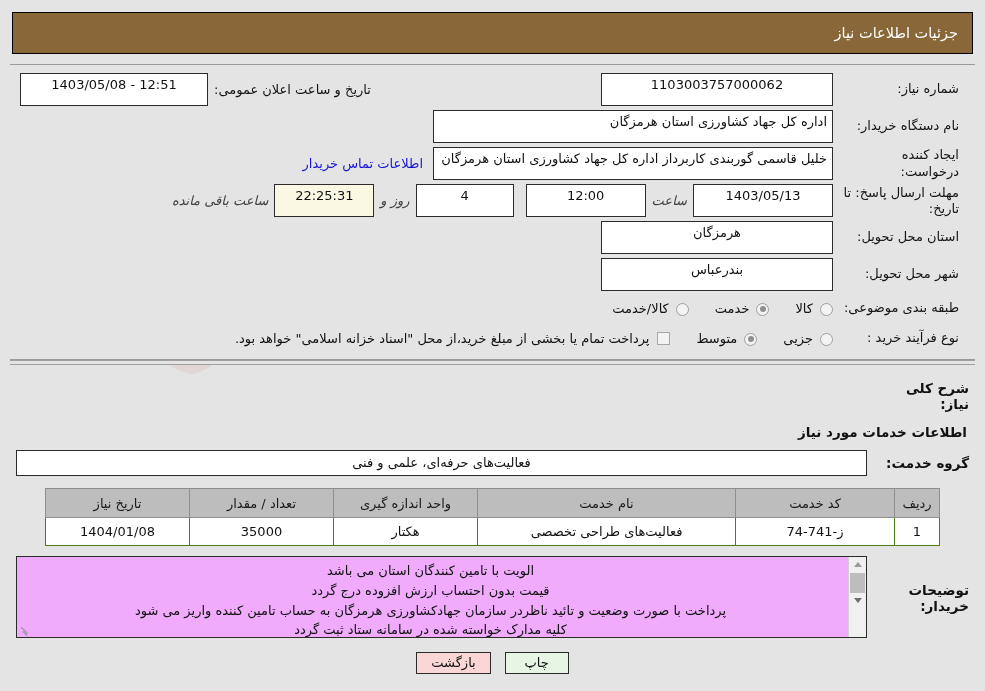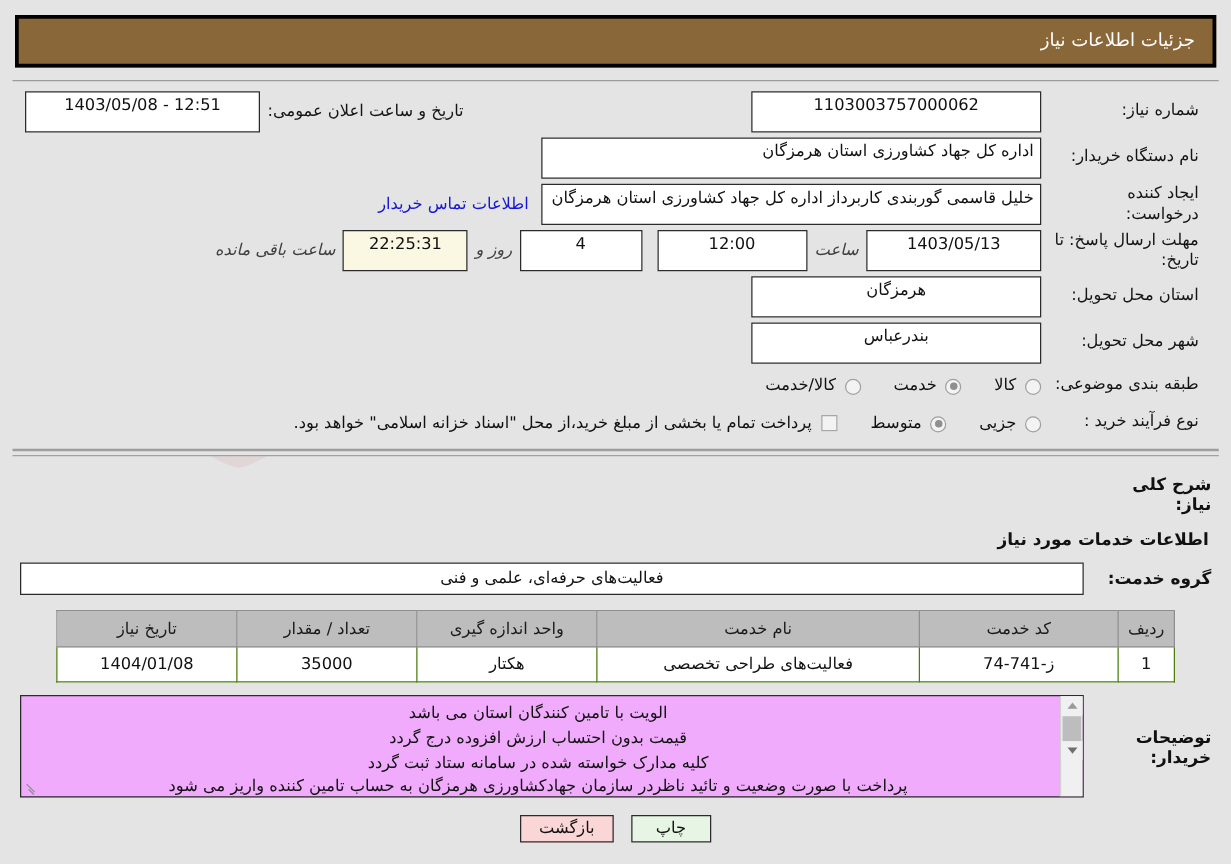--- a/index.html
+++ b/index.html
@@ -45,21 +45,21 @@
     direction: ltr;
   }
 
   .layer { position: relative; z-index: 2; }
 
   
   .titlebar {
     margin: 12px 12px 0 12px;
     height: 42px;
     background: #8a6738;
-    border: 3px solid #000000;
+    border: 1px solid #000000;
     display: flex;
     align-items: center;
     justify-content: flex-start;
     padding: 0 14px;
     box-sizing: border-box;
   }
   .titlebar .t {
     color: #ffffff;
     font-size: 14.5px;
   }
@@ -510,22 +510,22 @@
           </div>
         <div class="sb-thumb"></div>
         <div class="sb-arrow down">
             <span class="tri"></span>
           </div>
         <div class="sb-track"></div>
       </div>
       <div class="notes-text">
         <div>الویت با تامین کنندگان استان می باشد</div>
         <div>قیمت بدون احتساب ارزش افزوده درج گردد</div>
+        <div>پرداخت  با صورت وضعیت و تائید ناظردر سازمان جهادکشاورزی هرمزگان  به حساب تامین کننده واریز می شود</div>
         <div>کلیه مدارک خواسته شده در سامانه ستاد ثبت گردد</div>
-        <div>پرداخت  با صورت وضعیت و تائید ناظردر سازمان جهادکشاورزی هرمزگان  به حساب تامین کننده واریز می شود</div>
       </div>
       <span class="grip"></span>
     </div>
   </div>
 
   <div class="footer">
     <div class="btn print">چاپ</div>
     <div class="btn back">بازگشت</div>
   </div>
 

